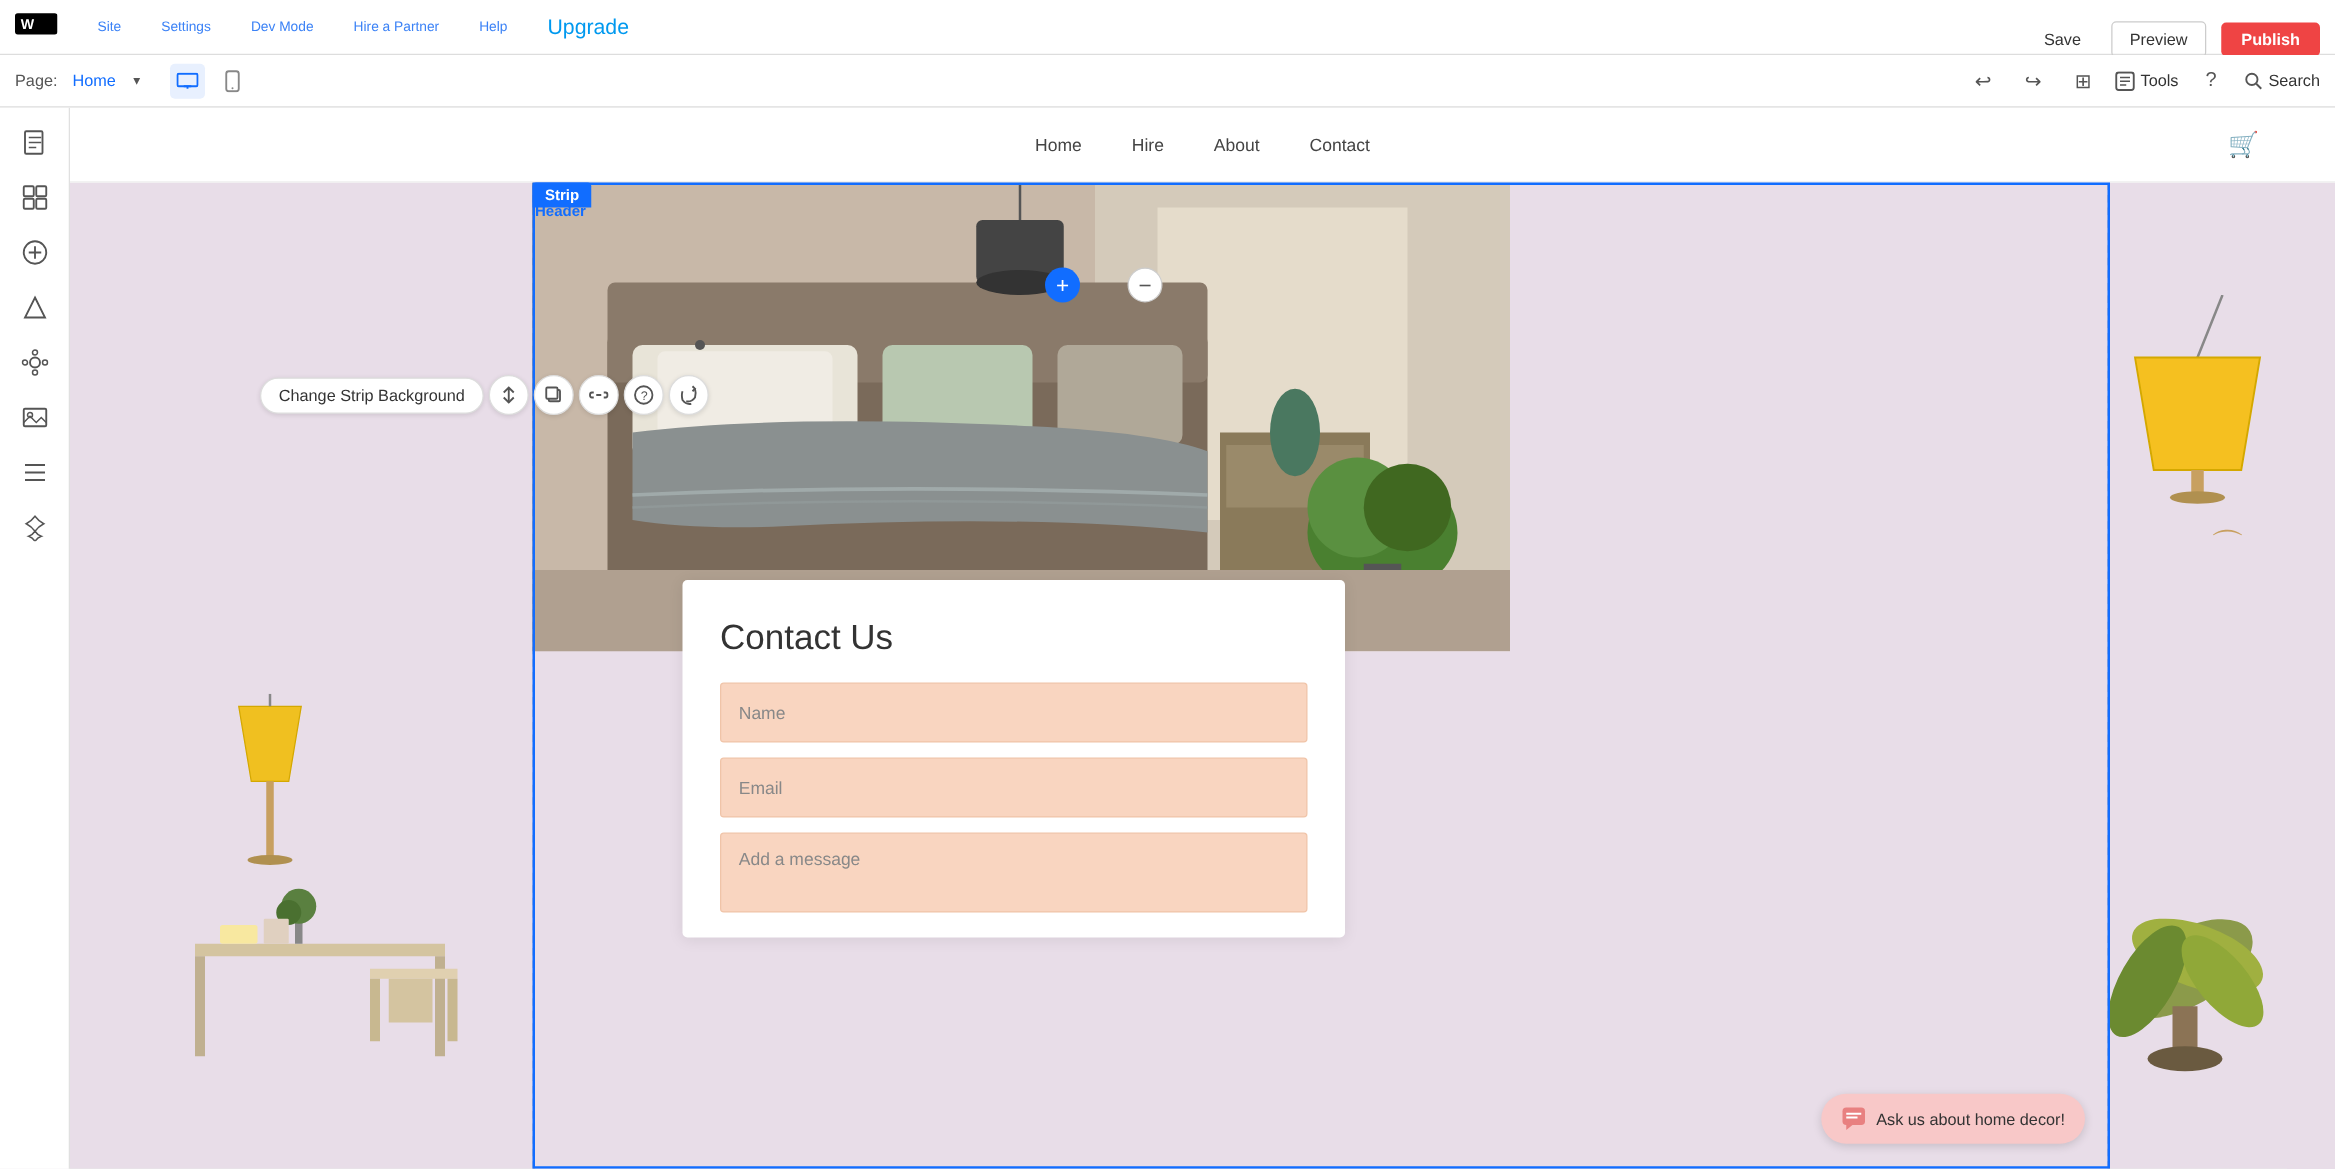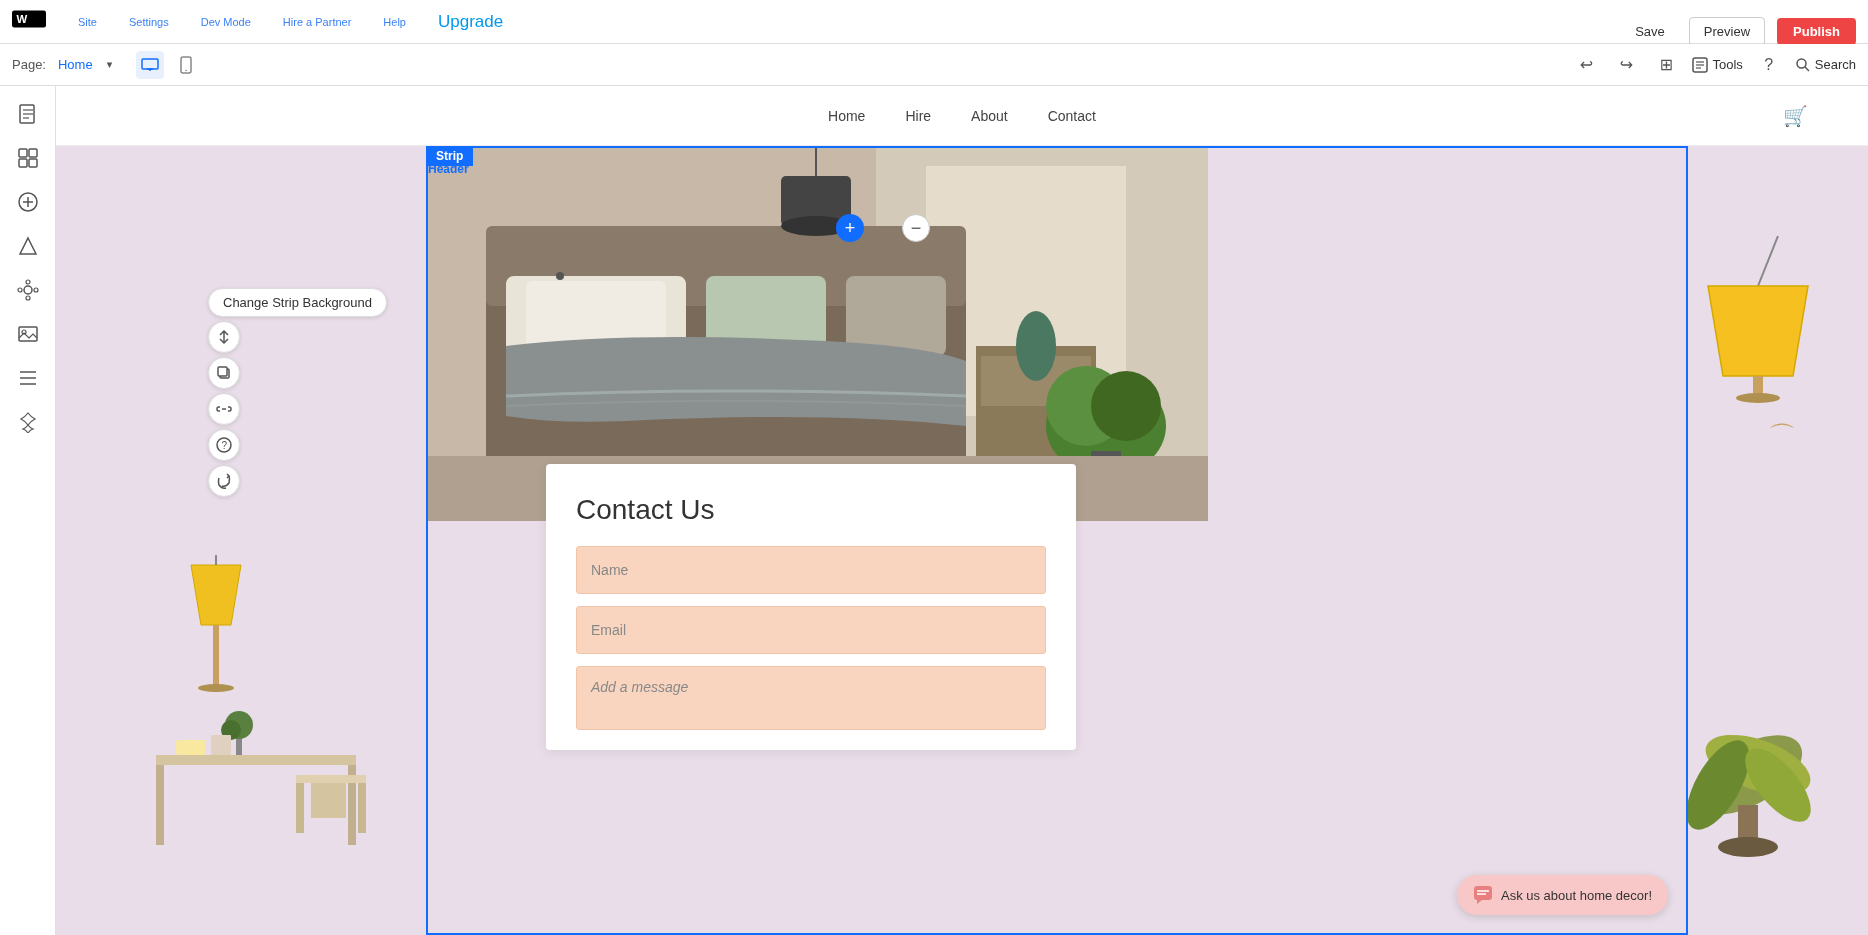--- a/index.html
+++ b/index.html
@@ -96,24 +96,23 @@
     }
     .minus-btn {
       position: absolute; top: 128px; left: 846px;
       width: 28px; height: 28px; background: #fff; border-radius: 50%; border: 1px solid #ccc;
       display: flex; align-items: center; justify-content: center;
       color: #555; font-size: 18px; cursor: pointer; z-index: 40;
     }
 
     
     .strip-toolbar {
-      position: absolute; top: 202px; left: 152px;
-      display: flex; align-items: flex-start; gap: 4px; z-index: 50;
+      position: absolute; top: 214px; left: 152px;
+      display: flex; align-items: center; gap: 4px; z-index: 50;
       background: transparent;
-      flex-direction: column;
     }
     .strip-bg-btn {
       background: #fff; border: 1px solid #ddd; border-radius: 20px;
       padding: 6px 14px; font-size: 13px; color: #333; cursor: pointer;
       box-shadow: 0 1px 4px rgba(0,0,0,0.12);
     }
     .strip-tool-icon {
       width: 32px; height: 32px; background: #fff; border: 1px solid #ddd; border-radius: 50%;
       display: flex; align-items: center; justify-content: center;
       cursor: pointer; font-size: 15px; color: #555;
@@ -470,21 +469,21 @@
 
     <div class="contact-form">
       <div class="contact-title">Contact Us</div>
       <div class="contact-field">
         <span style="color:#888;font-size:14px;">Name</span>
       </div>
       <div class="contact-field">
         <span style="color:#888;font-size:14px;">Email</span>
       </div>
       <div class="contact-field-tall">
-        <span style="color:#888;font-size:14px;font-style:italic;">Add a message</span>
+        <span style="color:#888;font-size:14px;">Add a message</span>
       </div>
     </div>
 
     <div class="chat-widget">
       <svg width="20" height="20" viewBox="0 0 20 20">
         <rect x="1" y="1" width="18" height="14" rx="3" fill="#e88080"></rect>
         <path d="M4 15 L4 19 L9 15" fill="#e88080"></path>
         <line x1="4" y1="6" x2="16" y2="6" stroke="#fff" stroke-width="1.5"></line>
         <line x1="4" y1="9" x2="13" y2="9" stroke="#fff" stroke-width="1.5"></line>
       </svg>

